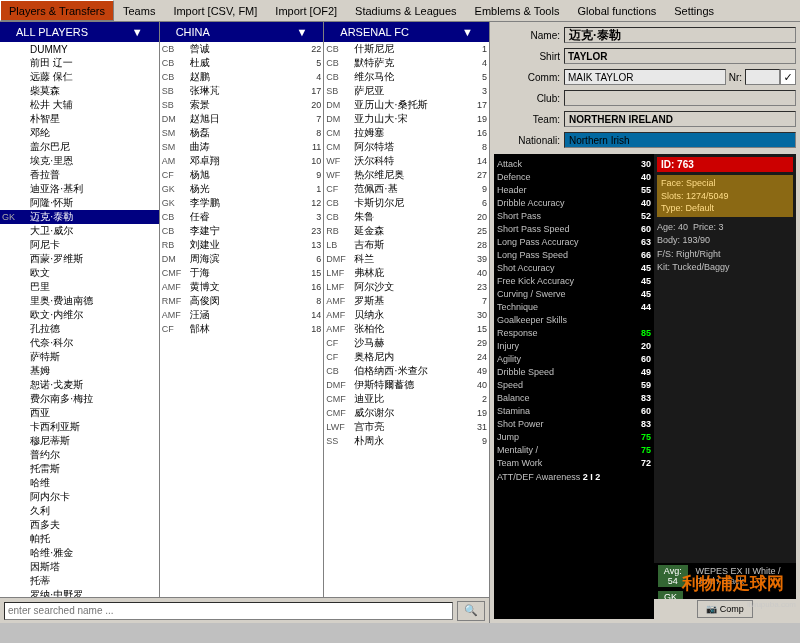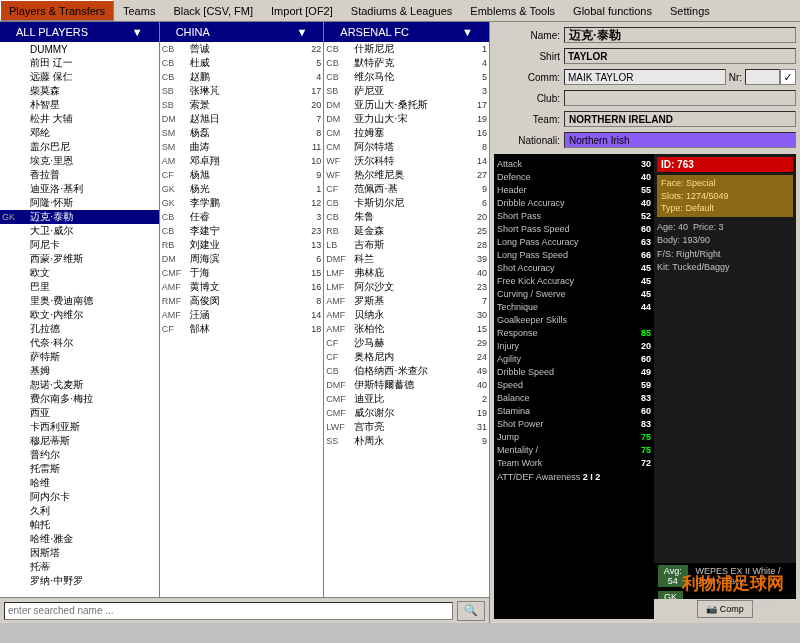--- a/index.html
+++ b/index.html
@@ -319,21 +319,21 @@
       display: inline-block;
       margin-top: 2px;
     }
   </style>
 </head>
 <body>
 
 <div id="menu-bar">
   <span class="menu-item active">Players &amp; Transfers</span>
   <span class="menu-item">Teams</span>
-  <span class="menu-item">Black [CSV, FM]</span>
+  <span class="menu-item">Import [CSV, FM]</span>
   <span class="menu-item">Import [OF2]</span>
   <span class="menu-item">Stadiums &amp; Leagues</span>
   <span class="menu-item">Emblems &amp; Tools</span>
   <span class="menu-item">Global functions</span>
   <span class="menu-item">Settings</span>
 </div>
 
 <div id="main">
 
   <div id="left-panel">
@@ -360,26 +360,26 @@
               <span class="player-name">远藤 保仁</span>
               <span class="player-num"></span>
             </div>
             <div class="player-item">
               <span class="player-pos"></span>
               <span class="player-name">柴莫森</span>
               <span class="player-num"></span>
             </div>
             <div class="player-item">
               <span class="player-pos"></span>
+              <span class="player-name">松井 大辅</span>
+              <span class="player-num"></span>
+            </div>
+            <div class="player-item">
+              <span class="player-pos"></span>
               <span class="player-name">朴智星</span>
-              <span class="player-num"></span>
-            </div>
-            <div class="player-item">
-              <span class="player-pos"></span>
-              <span class="player-name">松井 大辅</span>
               <span class="player-num"></span>
             </div>
             <div class="player-item">
               <span class="player-pos"></span>
               <span class="player-name">邓纶</span>
               <span class="player-num"></span>
             </div>
             <div class="player-item">
               <span class="player-pos"></span>
               <span class="player-name">盖尔巴尼</span>
@@ -506,20 +506,25 @@
               <span class="player-num"></span>
             </div>
             <div class="player-item">
               <span class="player-pos"></span>
               <span class="player-name">阿内尔卡</span>
               <span class="player-num"></span>
             </div>
             <div class="player-item">
               <span class="player-pos"></span>
               <span class="player-name">久利</span>
+              <span class="player-num"></span>
+            </div>
+            <div class="player-item">
+              <span class="player-pos"></span>
+              <span class="player-name">西多夫</span>
               <span class="player-num"></span>
             </div>
             <div class="player-item">
               <span class="player-pos"></span>
               <span class="player-name">帕托</span>
               <span class="player-num"></span>
             </div>
             <div class="player-item">
               <span class="player-pos"></span>
               <span class="player-name">哈维·雅金</span>
@@ -844,21 +849,21 @@
       <div class="info-value"></div>
     </div>
 
     <div class="info-row">
       <span class="info-label">Team:</span>
       <div class="info-value" style="font-weight:bold;background:#d4d0c8;border:1px inset #808080;padding:1px 4px;text-align:center;">NORTHERN IRELAND</div>
     </div>
 
     <div class="info-row">
       <span class="info-label">Nationali:</span>
-      <div class="info-value" style="background:#8b5cf6;border:1px inset #808080;padding:1px 4px;text-align:center;">Northern Irish</div>
+      <div class="info-value" style="background:#0369a1;border:1px inset #808080;padding:1px 4px;text-align:center;">Northern Irish</div>
     </div>
 
     <div id="stats-panel">
 
       <div id="stats-left">
         <div class="stat-row">
           <span class="stat-name">Attack</span>
           <span class="stat-value">30</span>
         </div>
         <div class="stat-row">

